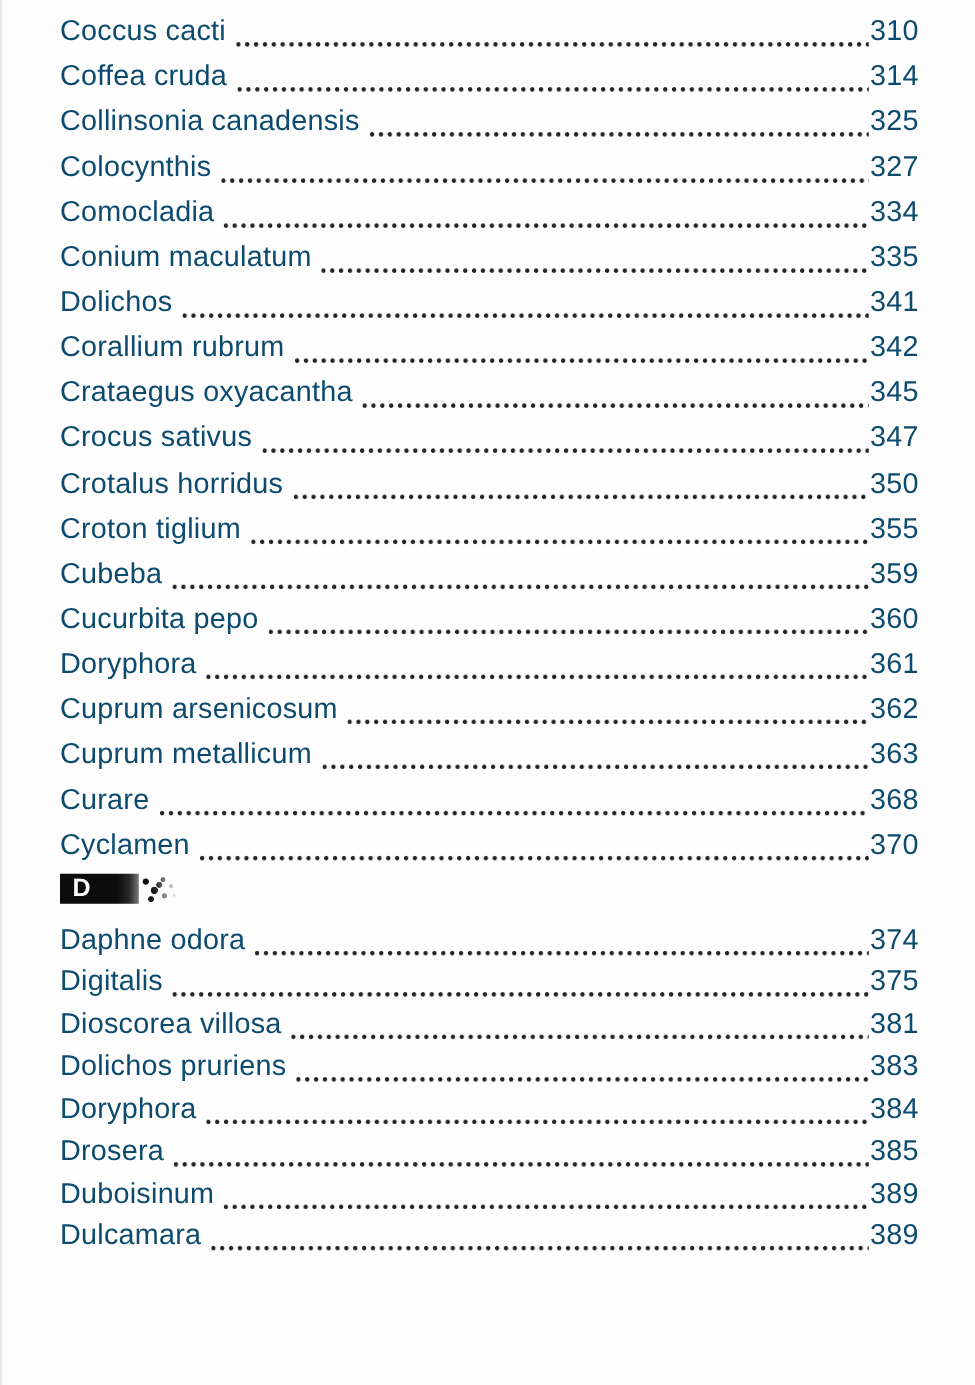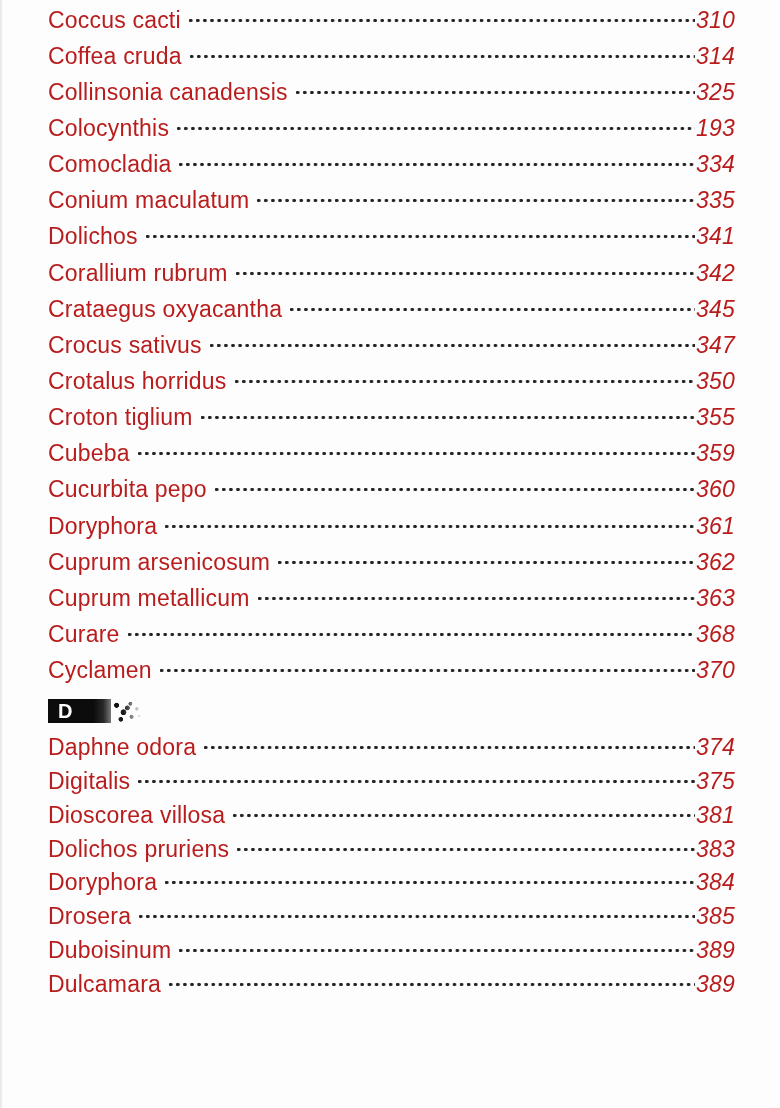--- a/index.html
+++ b/index.html
@@ -15,36 +15,36 @@
     padding: 2px 45px 0 48px;
     color: #1d1d1d;
   }
   .scan-edge {
     position: absolute; left: 0; top: 0; width: 3px; height: 100%;
     background: linear-gradient(to right, #e3e3e3, rgba(227,227,227,0));
     pointer-events: none;
   }
   .toc { width: 100%; }
   .row {
-    display: flex; align-items: center;
+    display: flex; align-items: flex-end;
     font-size: 23px; letter-spacing: 0.2px;
-    color: #b91c1c;
+    color: #0c4a6e;
   }
   .section-0 .row { height: 36.15px; }
   .section-1 .row { height: 33.85px; }
   .name { white-space: nowrap; }
   .leader {
     flex: 1 1 auto;
     height: 5px;
     margin: 0 1px 0 8px;
     background-image: radial-gradient(circle at 1.7px 2.5px, #232323 1.45px, rgba(0,0,0,0) 2.05px);
     background-size: 7.1px 5px;
     background-repeat: repeat-x;
   }
-  .page-num { white-space: nowrap; font-style: italic; }
+  .page-num { white-space: nowrap; }
   .section-header {
     height: 39px;
     display: flex; align-items: center;
     margin-top: 3px;
   }
   .letter-box {
     width: 63px; height: 24px;
     background: linear-gradient(to right, #0c0c0c 0%, #0c0c0c 72%, rgba(12,12,12,0.88) 88%, rgba(12,12,12,0.55) 100%);
     display: flex; align-items: center;
     padding-left: 10px;
@@ -89,21 +89,21 @@
 
   <div class="row">
     <span class="name">Collinsonia canadensis</span>
     <span class="leader"></span>
     <span class="page-num">325</span>
   </div>
 
   <div class="row">
     <span class="name">Colocynthis</span>
     <span class="leader"></span>
-    <span class="page-num">193</span>
+    <span class="page-num">327</span>
   </div>
 
   <div class="row">
     <span class="name">Comocladia</span>
     <span class="leader"></span>
     <span class="page-num">334</span>
   </div>
 
   <div class="row">
     <span class="name">Conium maculatum</span>

